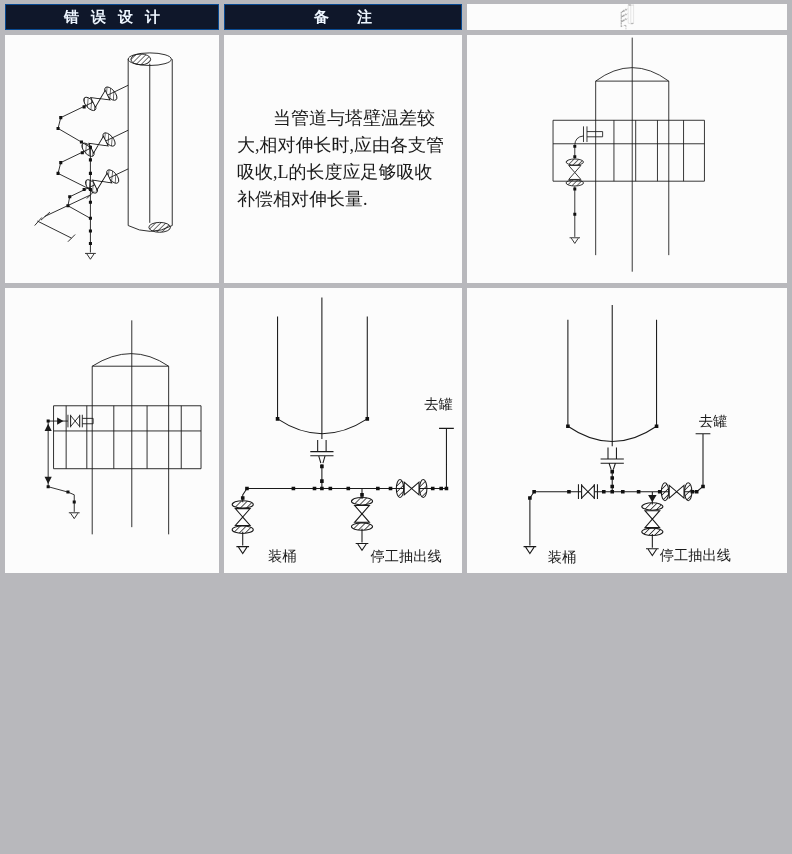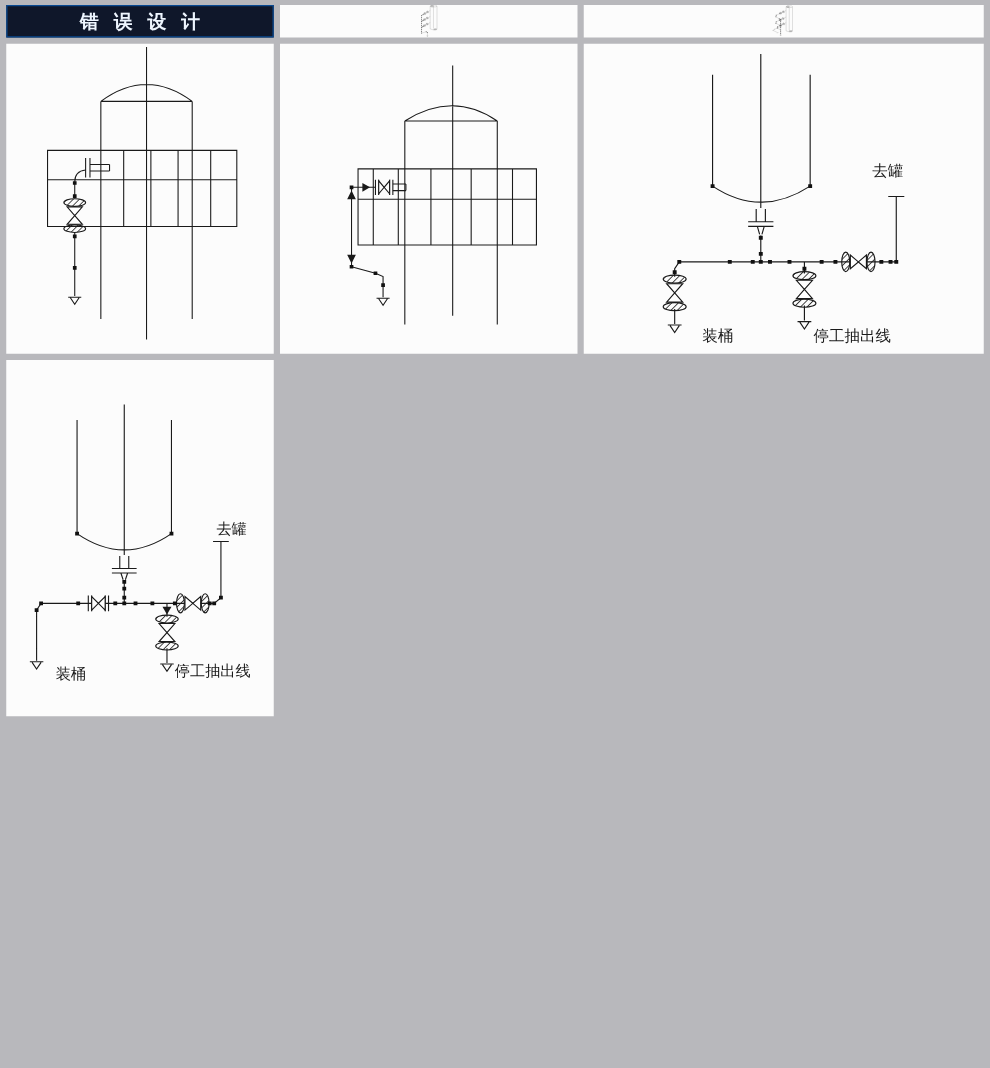--- a/index.html
+++ b/index.html
@@ -53,20 +53,23 @@
   }
 </style>
 </head>
 <body>
 
 <div class="sheet">
 
   <div class="hcell">
     <span>错误设计</span>
   </div>
+  <div class="hcell wide">
+    <span>备注</span>
+  </div>
 
   <div class="cell diag">
     <svg viewBox="0 0 214 248">
       <defs>
         <pattern id="hA" width="4" height="4" patternUnits="userSpaceOnUse" patternTransform="rotate(45)">
           <line x1="0" y1="0" x2="0" y2="4" stroke="#1a1a1a" stroke-width="1.4"></line>
         </pattern>
         <g id="vA">
           <ellipse cx="-13" cy="0" rx="4.5" ry="9" fill="url(#hA)" stroke="#1a1a1a" transform="rotate(-15 -13 0)"></ellipse>
           <ellipse cx="13" cy="0" rx="4.5" ry="9" fill="url(#hA)" stroke="#1a1a1a" transform="rotate(-15 13 0)"></ellipse>
@@ -128,20 +131,23 @@
         </g>
         <use href="#vB" transform="translate(106,57) rotate(-26)"></use>
         <use href="#vB" transform="translate(104,108) rotate(-26)"></use>
         <use href="#vB" transform="translate(108,149) rotate(-25)"></use>
         <use href="#fB" transform="translate(95,229)"></use>
         <path stroke="#111111" stroke-width="3.4" stroke-linecap="square" d="M95,111 h0.01 M95,125 h0.01 M95,140 h0.01 M95,158 h0.01 M95,172 h0.01 M95,190 h0.01 M95,204 h0.01 M95,218 h0.01 M62,78 h0.01 M59,90 h0.01 M62,128 h0.01 M59,140 h0.01 M72,166 h0.01 M70,176 h0.01 M88,66 h0.01 M86,117 h0.01 M88,158 h0.01 M85,105 h0.01"></path>
       </g>
     </svg>
   </div>
 
+  <div class="cell notecell">
+    <p class="note-sm" style="margin:0">当管道与塔壁温差较大,相对伸长时,应由各支管吸收,L的长度应足够吸收补偿相对伸长量.</p>
+  </div>
 
   <div class="cell diag">
     <svg viewBox="0 0 214 285">
       <defs>
         <pattern id="hC" width="4" height="4" patternUnits="userSpaceOnUse" patternTransform="rotate(45)">
           <line x1="0" y1="0" x2="0" y2="4" stroke="#1a1a1a" stroke-width="1.4"></line>
         </pattern>
         <g id="vvC">
           <ellipse cx="0" cy="-12" rx="10" ry="3.5" fill="url(#hC)" stroke="#1a1a1a"></ellipse>
           <path d="M-7,-8 L7,-8 L0,0 Z M-7,8 L7,8 L0,0 Z" fill="#ffffff" stroke="#1a1a1a"></path>

